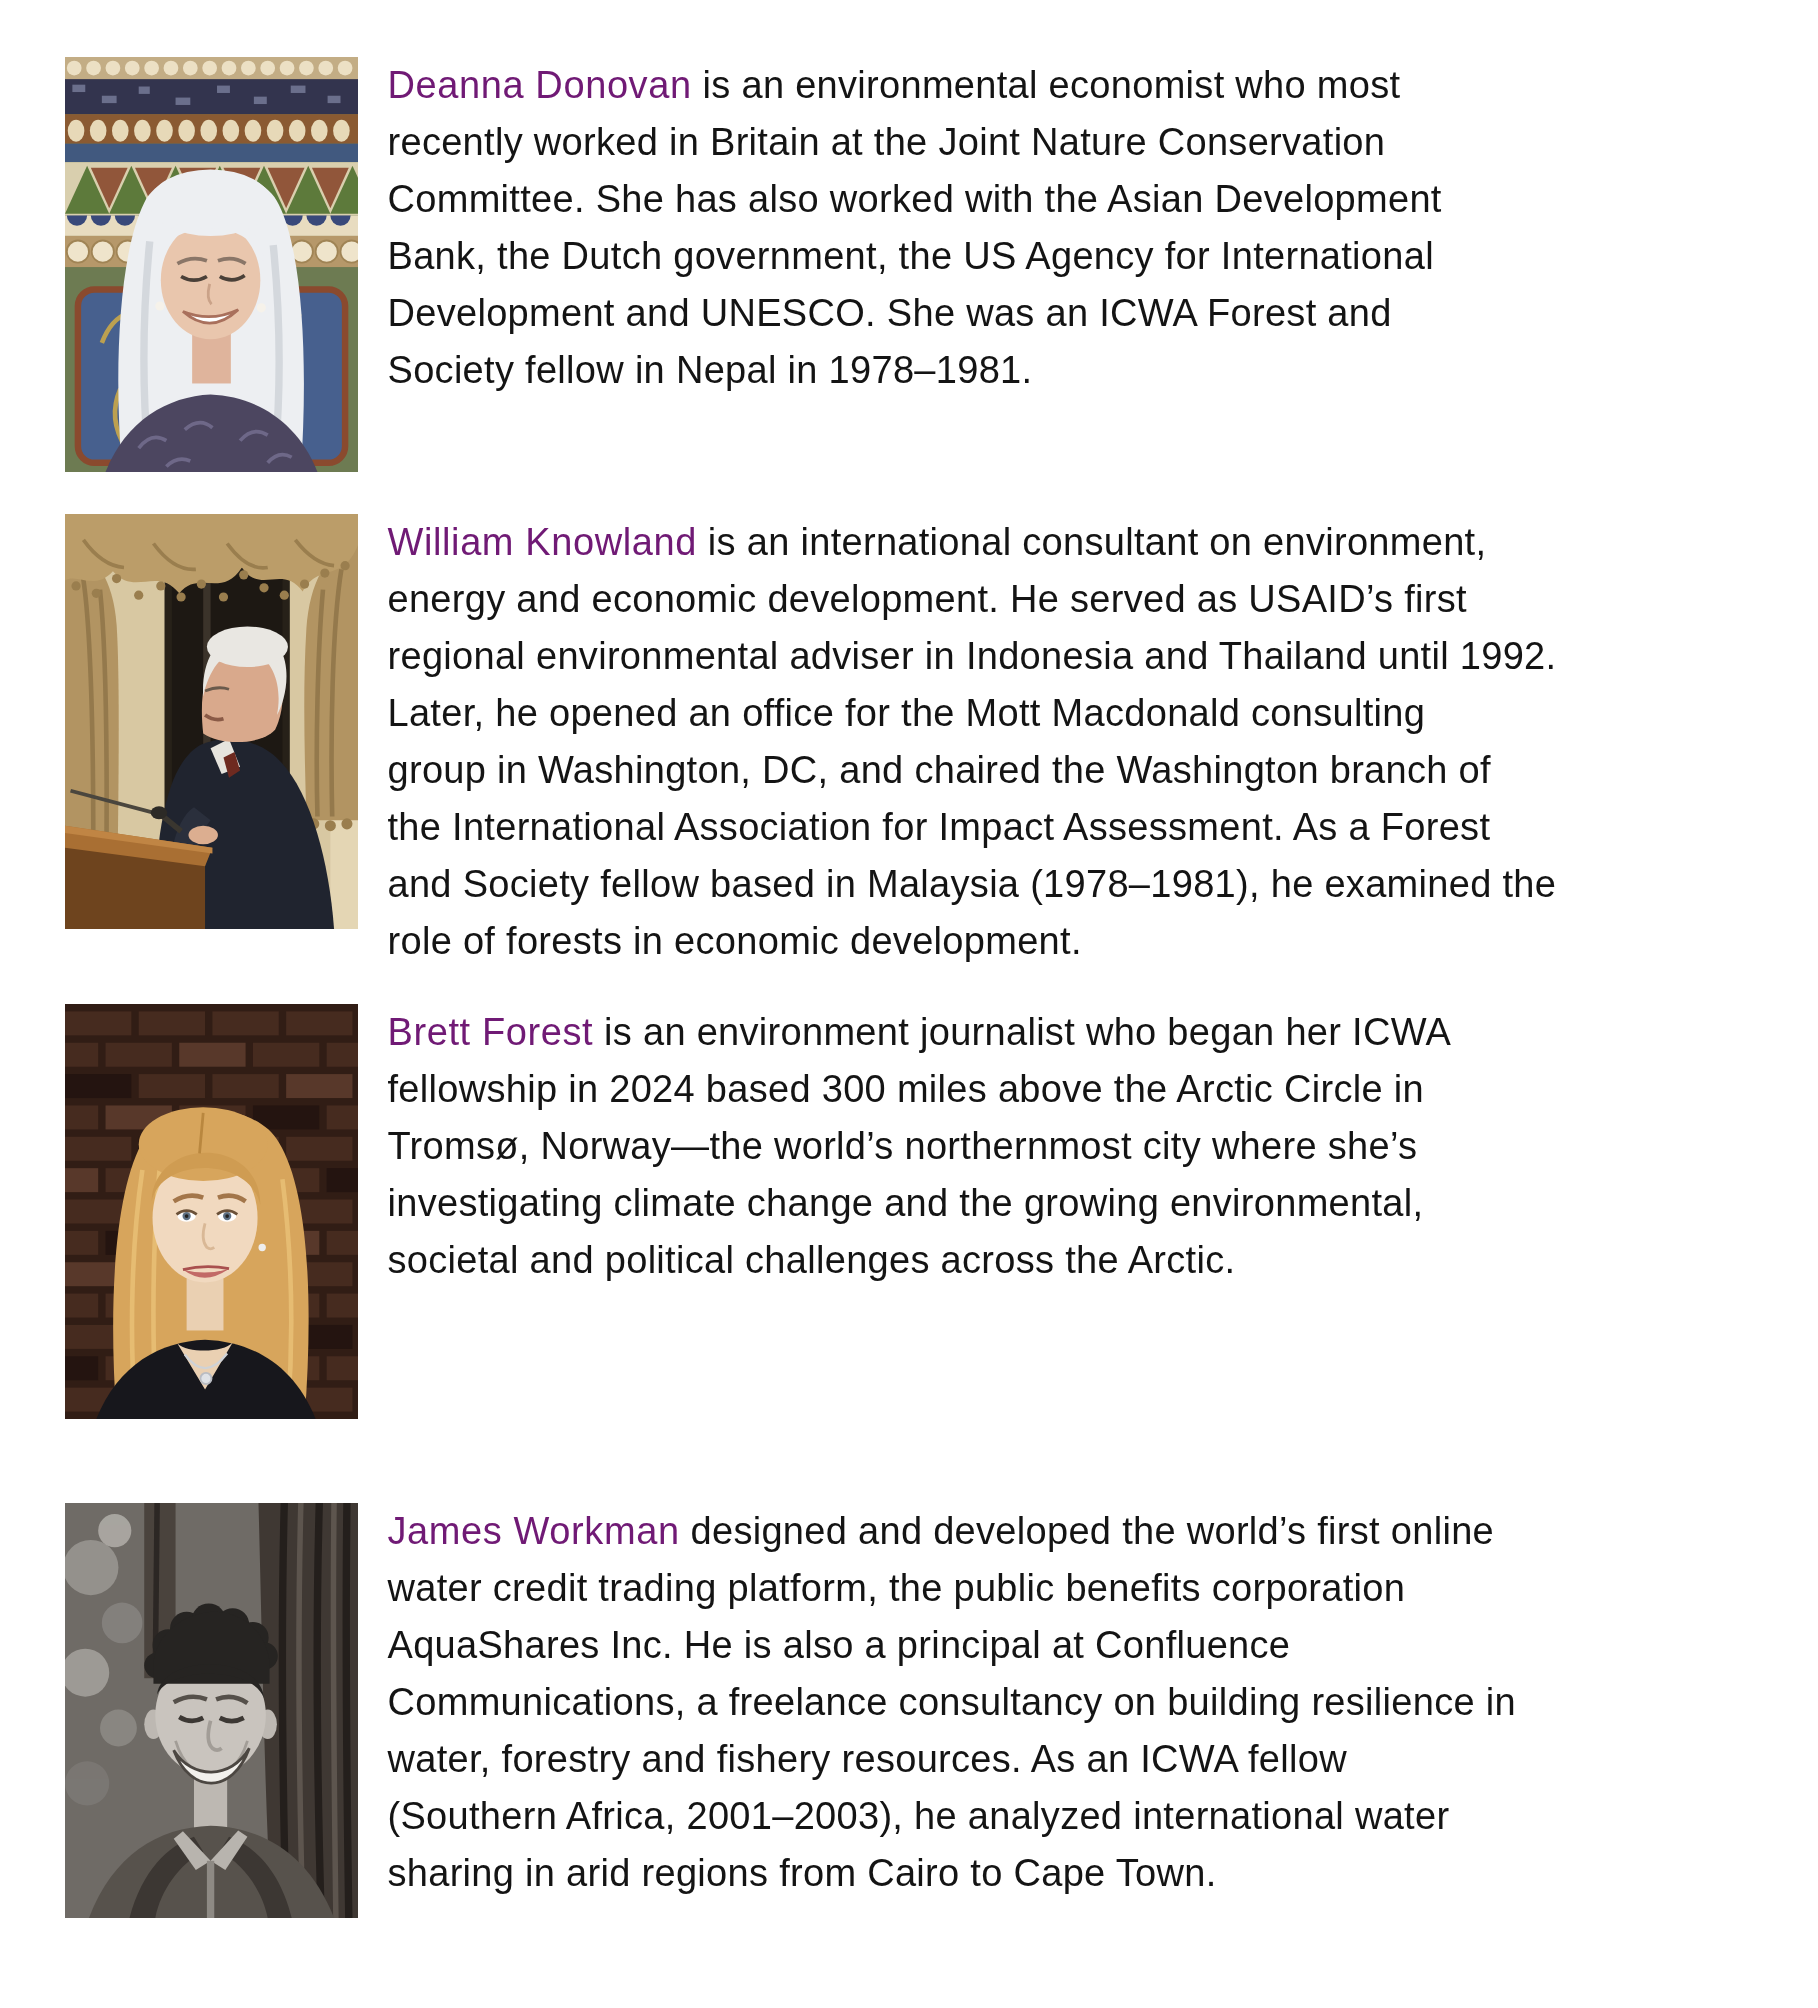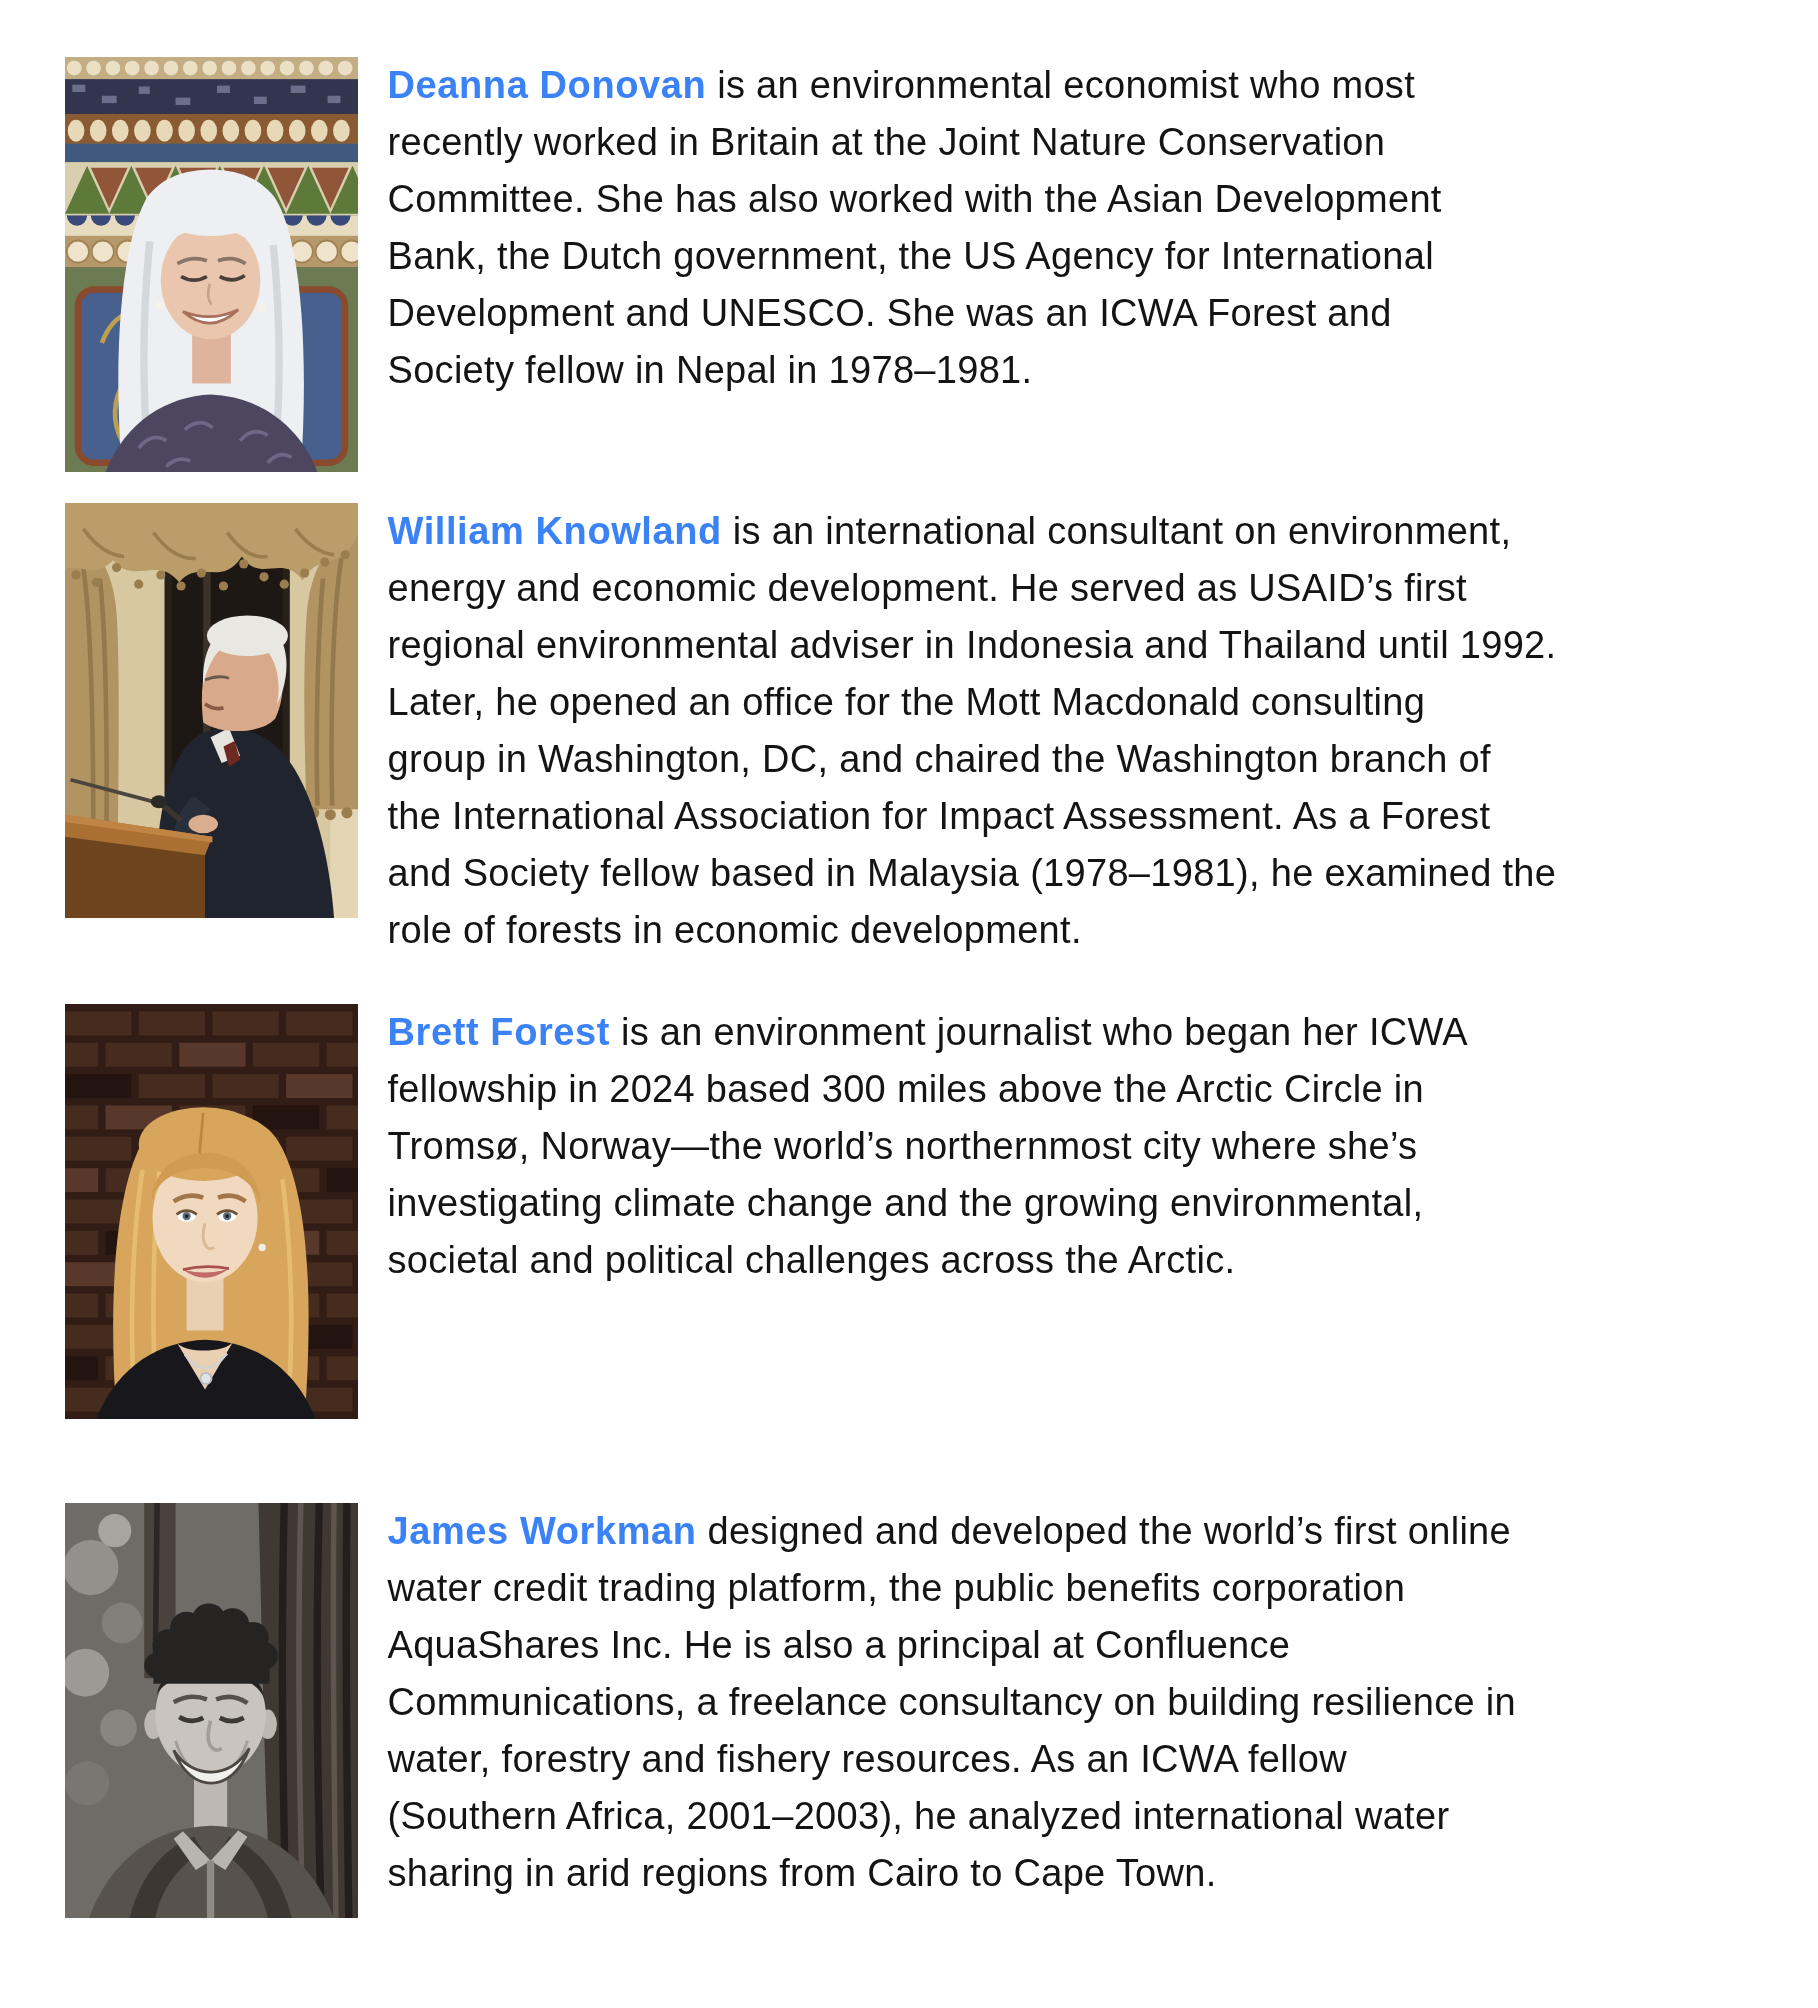--- a/index.html
+++ b/index.html
@@ -6,34 +6,34 @@
   .page{
     position:relative;
     width:1818px;height:2008px;
     background:#ffffff;
     font-family:"Liberation Sans", sans-serif;
     color:#141414;
     overflow:hidden;
   }
   .bio-row{position:absolute;left:65px;display:flex;align-items:flex-start;}
   .row-1{top:57px;}
-  .row-2{top:503px;justify-content:center;}
+  .row-2{top:514px;justify-content:center;}
   .row-3{top:1004px;}
   .row-4{top:1503px;}
   .photo{
     flex:0 0 293px;width:293px;height:415px;margin:0;
     overflow:hidden;background:#ddd;
   }
   .photo svg{display:block;width:100%;height:100%;}
   .bio-text{
     margin:0 0 0 29.5px;width:1395px;
     font-size:38px;line-height:57px;letter-spacing:0.3px;
     font-weight:400;color:#141414;
   }
-  .bio-text .bio-name{font-weight:700;letter-spacing:0.6px;color:#3b82f6;}
+  .bio-text .bio-name{font-weight:400;letter-spacing:0.6px;color:#701a75;}
   .bio-text .bio-rest{white-space:pre-line;margin-top:10px;}
 </style>
 </head>
 <body>
 
 <div class="page">
 
   <section class="bio-row row-1">
     <figure class="photo">
       <svg viewBox="0 0 318 450" preserveAspectRatio="none" aria-hidden="true">

